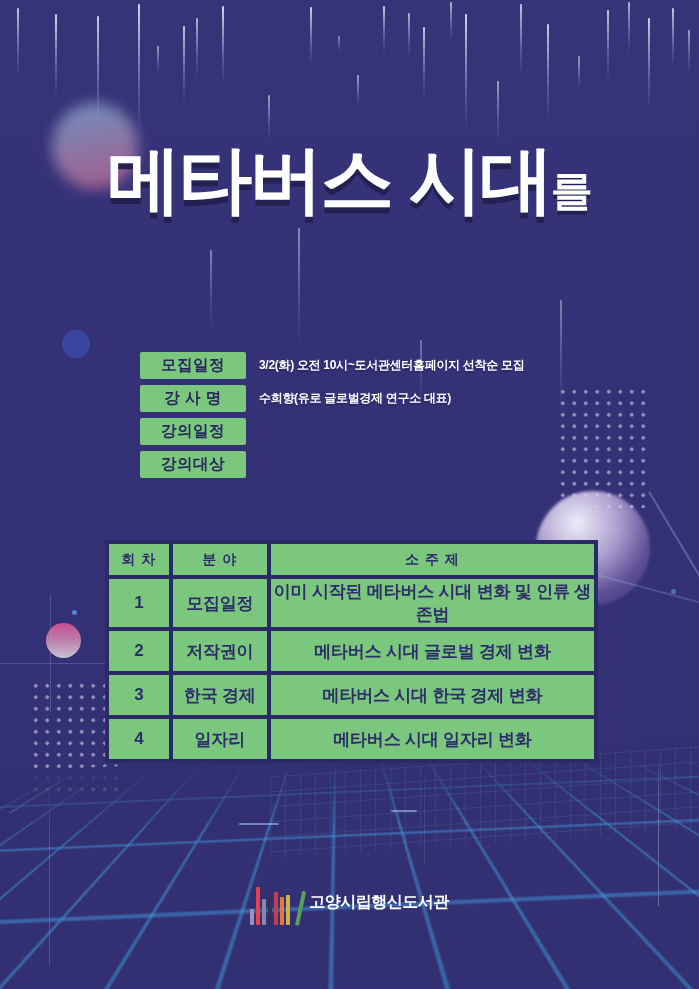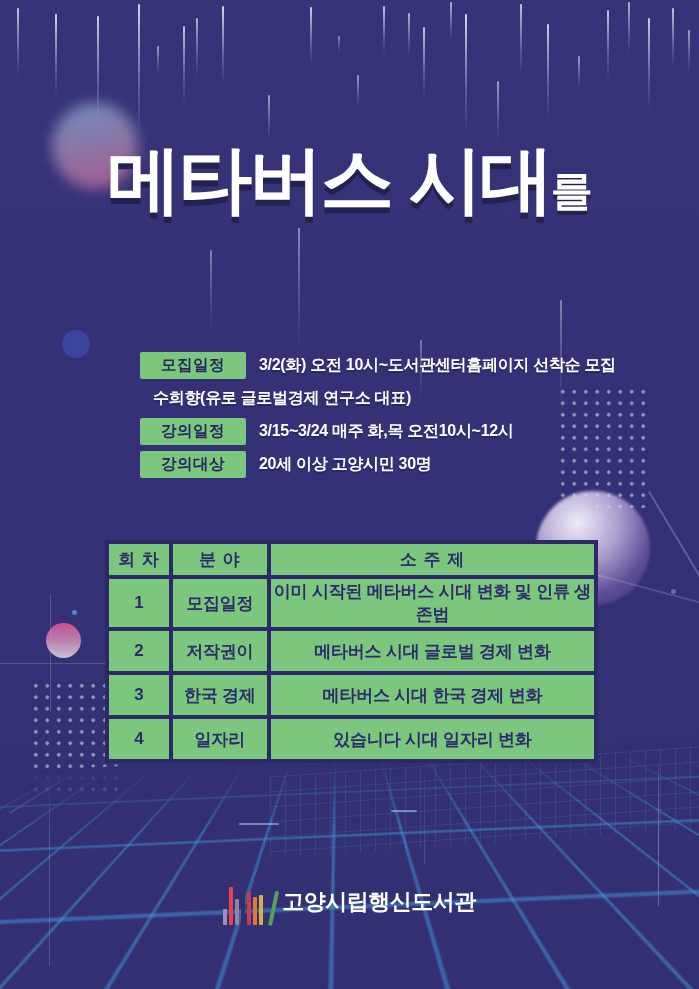--- a/index.html
+++ b/index.html
@@ -52,35 +52,35 @@
   .t-line2{margin-top:24px;line-height:1;}
   .t-prefix{font-size:42px;font-weight:800;letter-spacing:-1px;color:#fff;
     text-shadow:0 5px 0 #232052;}
   .t-main{font-size:70px;font-weight:900;letter-spacing:-2px;color:#fff;
     text-shadow:0 6px 0 #232052;margin-left:10px;}
   .info{position:absolute;left:140px;top:352px;}
   .info-row{display:flex;align-items:center;margin-bottom:6px;height:27px;}
   .info-label{width:106px;height:27px;border-radius:2px;background:var(--green,#7bc77e);
     color:#27295e;font-size:15.5px;font-weight:800;display:flex;align-items:center;
     justify-content:center;letter-spacing:.5px;flex:0 0 auto;}
-  .info-value{margin-left:13px;font-size:16px;font-weight:800;color:#fff;
+  .info-value{margin-left:13px;font-size:12px;font-weight:800;color:#fff;
     letter-spacing:-.3px;text-shadow:0 2px 0 rgba(28,26,74,.45);white-space:nowrap;}
   .sched{position:absolute;left:105px;top:540px;width:493px;}
   .sched table{border-collapse:collapse;width:100%;}
   .sched th,.sched td{border:4px solid #2b2a66;background:var(--green,#7bc77e);
     color:#2d2d6b;font-weight:800;text-align:center;}
-  .sched th{height:29px;font-size:17px;letter-spacing:1px;}
+  .sched th{height:29px;font-size:14px;letter-spacing:1px;}
   .sched td{height:38px;font-size:17px;letter-spacing:-.2px;}
   .notice{position:absolute;left:113px;top:765px;font-size:17px;font-weight:800;color:#fff;
     letter-spacing:-.4px;text-shadow:0 2px 0 rgba(28,26,74,.4);}
   .logo{position:absolute;left:0;right:0;top:876px;display:flex;justify-content:center;
     align-items:center;gap:10px;height:52px;}
   .logo-icon{display:flex;align-items:flex-end;gap:2px;height:46px;}
   .logo-bar{width:4px;border-radius:1px;}
-  .logo-text{font-size:22px;font-weight:800;color:#fff;letter-spacing:-.5px;}
+  .logo-text{font-size:16px;font-weight:800;color:#fff;letter-spacing:-.5px;}
 </style>
 </head>
 <body>
 
 <div class="poster">
 
   <div id="rain-layer">
       <div class="rain" style="left: 17px; top: 8px; height: 70px; opacity: 0.8;"></div>
       <div class="rain" style="left: 55px; top: 14px; height: 82px; opacity: 0.9;"></div>
       <div class="rain" style="left: 97px; top: 16px; height: 110px; opacity: 0.85;"></div>
@@ -141,29 +141,28 @@
     <div class="title-wrap">
       <div class="t-line1"><span>메타버스 시대</span><span class="t-suffix">를</span></div>
     </div>
 
     <div class="info">
       <div class="info-row">
         <div class="info-label">모집일정</div>
         <div class="info-value">3/2(화) 오전 10시~도서관센터홈페이지 선착순 모집</div>
       </div>
       <div class="info-row">
+        <div class="info-label">강 사 명</div>
         <div class="info-value">수희향(유로 글로벌경제 연구소 대표)</div>
       </div>
       <div class="info-row">
         <div class="info-label">강의일정</div>
-        <div class="info-value">3/15~3/24 매주 화,목 오전10시~12시</div>
       </div>
       <div class="info-row">
         <div class="info-label">강의대상</div>
-        <div class="info-value">20세 이상 고양시민 30명</div>
       </div>
     </div>
 
     <div class="sched">
       <table>
         <colgroup>
             <col style="width:64px">
             <col style="width:99px">
             <col style="width:330px">
           </colgroup>
@@ -186,21 +185,21 @@
             <td>메타버스 시대 글로벌 경제 변화</td>
           </tr>
           <tr>
             <td>3</td>
             <td>한국 경제</td>
             <td>메타버스 시대 한국 경제 변화</td>
           </tr>
           <tr>
             <td>4</td>
             <td>일자리</td>
-            <td>있습니다 시대 일자리 변화</td>
+            <td>메타버스 시대 일자리 변화</td>
           </tr>
         </tbody>
       </table>
     </div>
 
 
     <div class="logo">
       <div class="logo-icon" id="logo-icon">
           <div class="logo-bar" style="height: 16px; background: rgb(157, 143, 182);"></div>
           <div class="logo-bar" style="height: 38px; background: rgb(232, 64, 79);"></div>

